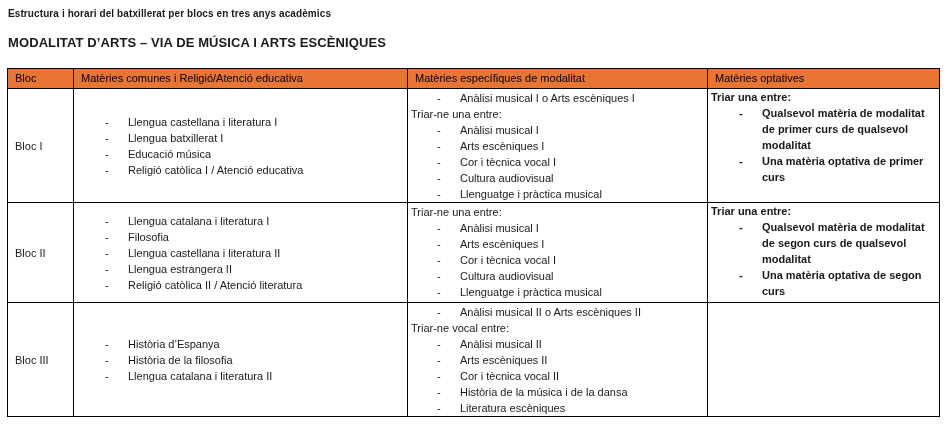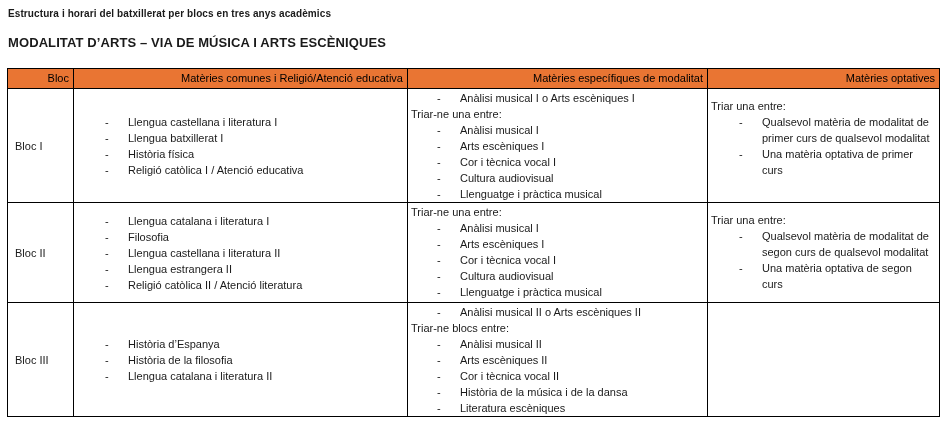--- a/index.html
+++ b/index.html
@@ -28,33 +28,33 @@
     margin: 18px 0 0 7px;
     font-size: 11px;
     line-height: 16px;
   }
   th, td { border: 1px solid #000; padding: 0; }
   th {
     background: #E97533;
     color: #000;
     font-weight: 400;
     font-size: 11px;
-    text-align: right;
+    text-align: left;
     height: 17px;
     padding: 1px 4px 2px 7px;
     white-space: nowrap;
     overflow: hidden;
   }
   tr.row-1 td { height: 112px; }
   tr.row-2 td { height: 100px; }
   tr.row-3 td { height: 113px; }
   td.col-bloc   { vertical-align: middle; padding-left: 7px; }
   td.col-comunes{ vertical-align: middle; }
   td.col-espec  { vertical-align: top; padding-top: 1px; }
-  td.col-opt    { vertical-align: top; padding-top: 9px; }
+  td.col-opt    { vertical-align: top; padding-top: 0; font-weight: bold; }
   .li { display: flex; }
   .col-comunes .li { padding-left: 31px; }
   .col-espec  .li  { padding-left: 29px; }
   .col-opt    .li  { padding-left: 31px; }
   .dash { flex: none; width: 23px; }
   .txt  { flex: 1; padding-right: 4px; }
   .chooser { padding-left: 3px; }
 </style>
 </head>
 <body>
@@ -85,21 +85,21 @@
         <div class="li">
             <span class="dash">-</span>
             <span class="txt">Llengua castellana i literatura I</span>
           </div>
         <div class="li">
             <span class="dash">-</span>
             <span class="txt">Llengua batxillerat I</span>
           </div>
         <div class="li">
             <span class="dash">-</span>
-            <span class="txt">Història física</span>
+            <span class="txt">Educació música</span>
           </div>
         <div class="li">
             <span class="dash">-</span>
             <span class="txt">Religió catòlica I / Atenció educativa</span>
           </div>
       </td>
       <td class="col-espec">
         <div class="li">
             <span class="dash">-</span>
             <span class="txt">Anàlisi musical I o Arts escèniques I</span>
@@ -213,21 +213,21 @@
         <div class="li">
             <span class="dash">-</span>
             <span class="txt">Llengua catalana i literatura II</span>
           </div>
       </td>
       <td class="col-espec">
         <div class="li">
             <span class="dash">-</span>
             <span class="txt">Anàlisi musical II o Arts escèniques II</span>
           </div>
-        <div class="chooser">Triar-ne blocs entre:</div>
+        <div class="chooser">Triar-ne vocal entre:</div>
         <div class="li">
             <span class="dash">-</span>
             <span class="txt">Anàlisi musical II</span>
           </div>
         <div class="li">
             <span class="dash">-</span>
             <span class="txt">Arts escèniques II</span>
           </div>
         <div class="li">
             <span class="dash">-</span>

